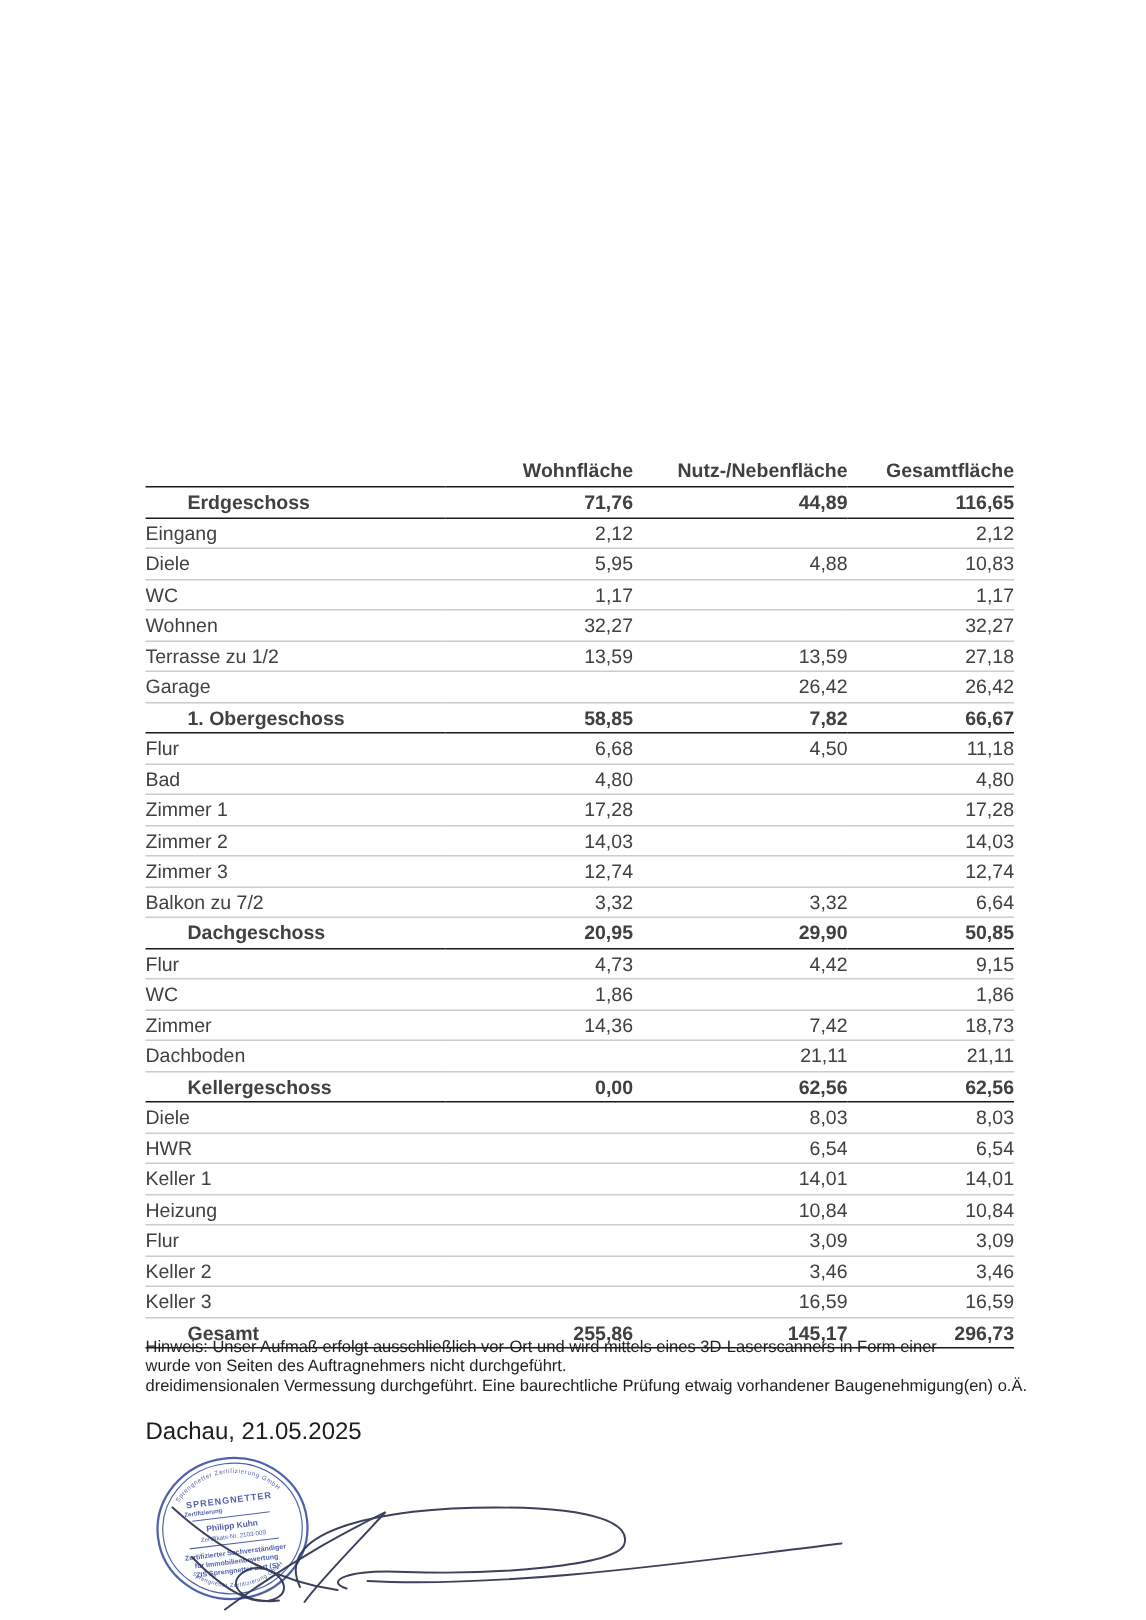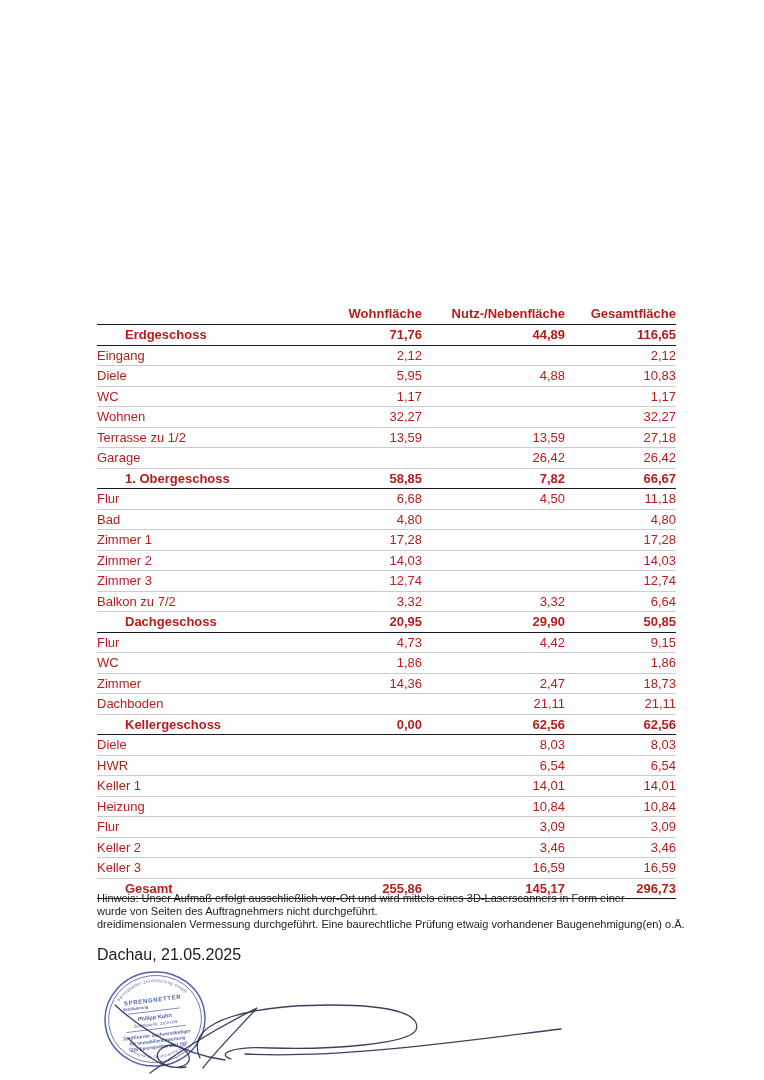--- a/index.html
+++ b/index.html
@@ -2,21 +2,21 @@
 <html><head>
 <meta charset="utf-8">
 <style>
   html,body{margin:0;padding:0;}
   body{
     width:764px;height:1080px;background:#ffffff;position:relative;
     font-family:"Liberation Sans",sans-serif;color:#1c1c1e;
     -webkit-font-smoothing:antialiased;
   }
   .sheet{position:absolute;left:97px;top:303px;width:579px;}
-  table{border-collapse:collapse;width:100%;table-layout:fixed;font-size:13px;color:#b91c1c;}
+  table{border-collapse:collapse;width:100%;table-layout:fixed;font-size:13px;color:#404040;}
   th,td{padding:0;height:19.5px;vertical-align:middle;white-space:nowrap;overflow:hidden;font-weight:400;}
   thead th{font-weight:700;height:21px;border-bottom:1.6px solid #1a1a1a;text-align:right;}
   thead th.c-label{text-align:left;}
   .c-num{text-align:right;}
   tr.normal td{border-bottom:1px solid #cccccc;}
   tr.section td, tr.total td{
     font-weight:700;
     border-top:1.6px solid #1a1a1a;
     border-bottom:1.6px solid #1a1a1a;
     padding-left:28px;
@@ -144,21 +144,21 @@
   </tr>
         <tr class="normal">
     <td class="c-label">WC</td>
     <td class="c-num">1,86</td>
     <td class="c-num"></td>
     <td class="c-num">1,86</td>
   </tr>
         <tr class="normal">
     <td class="c-label">Zimmer</td>
     <td class="c-num">14,36</td>
-    <td class="c-num">2,47</td>
+    <td class="c-num">7,42</td>
     <td class="c-num">18,73</td>
   </tr>
         <tr class="normal">
     <td class="c-label">Dachboden</td>
     <td class="c-num"></td>
     <td class="c-num">21,11</td>
     <td class="c-num">21,11</td>
   </tr>
         <tr class="section">
     <td class="c-label">Kellergeschoss</td>

